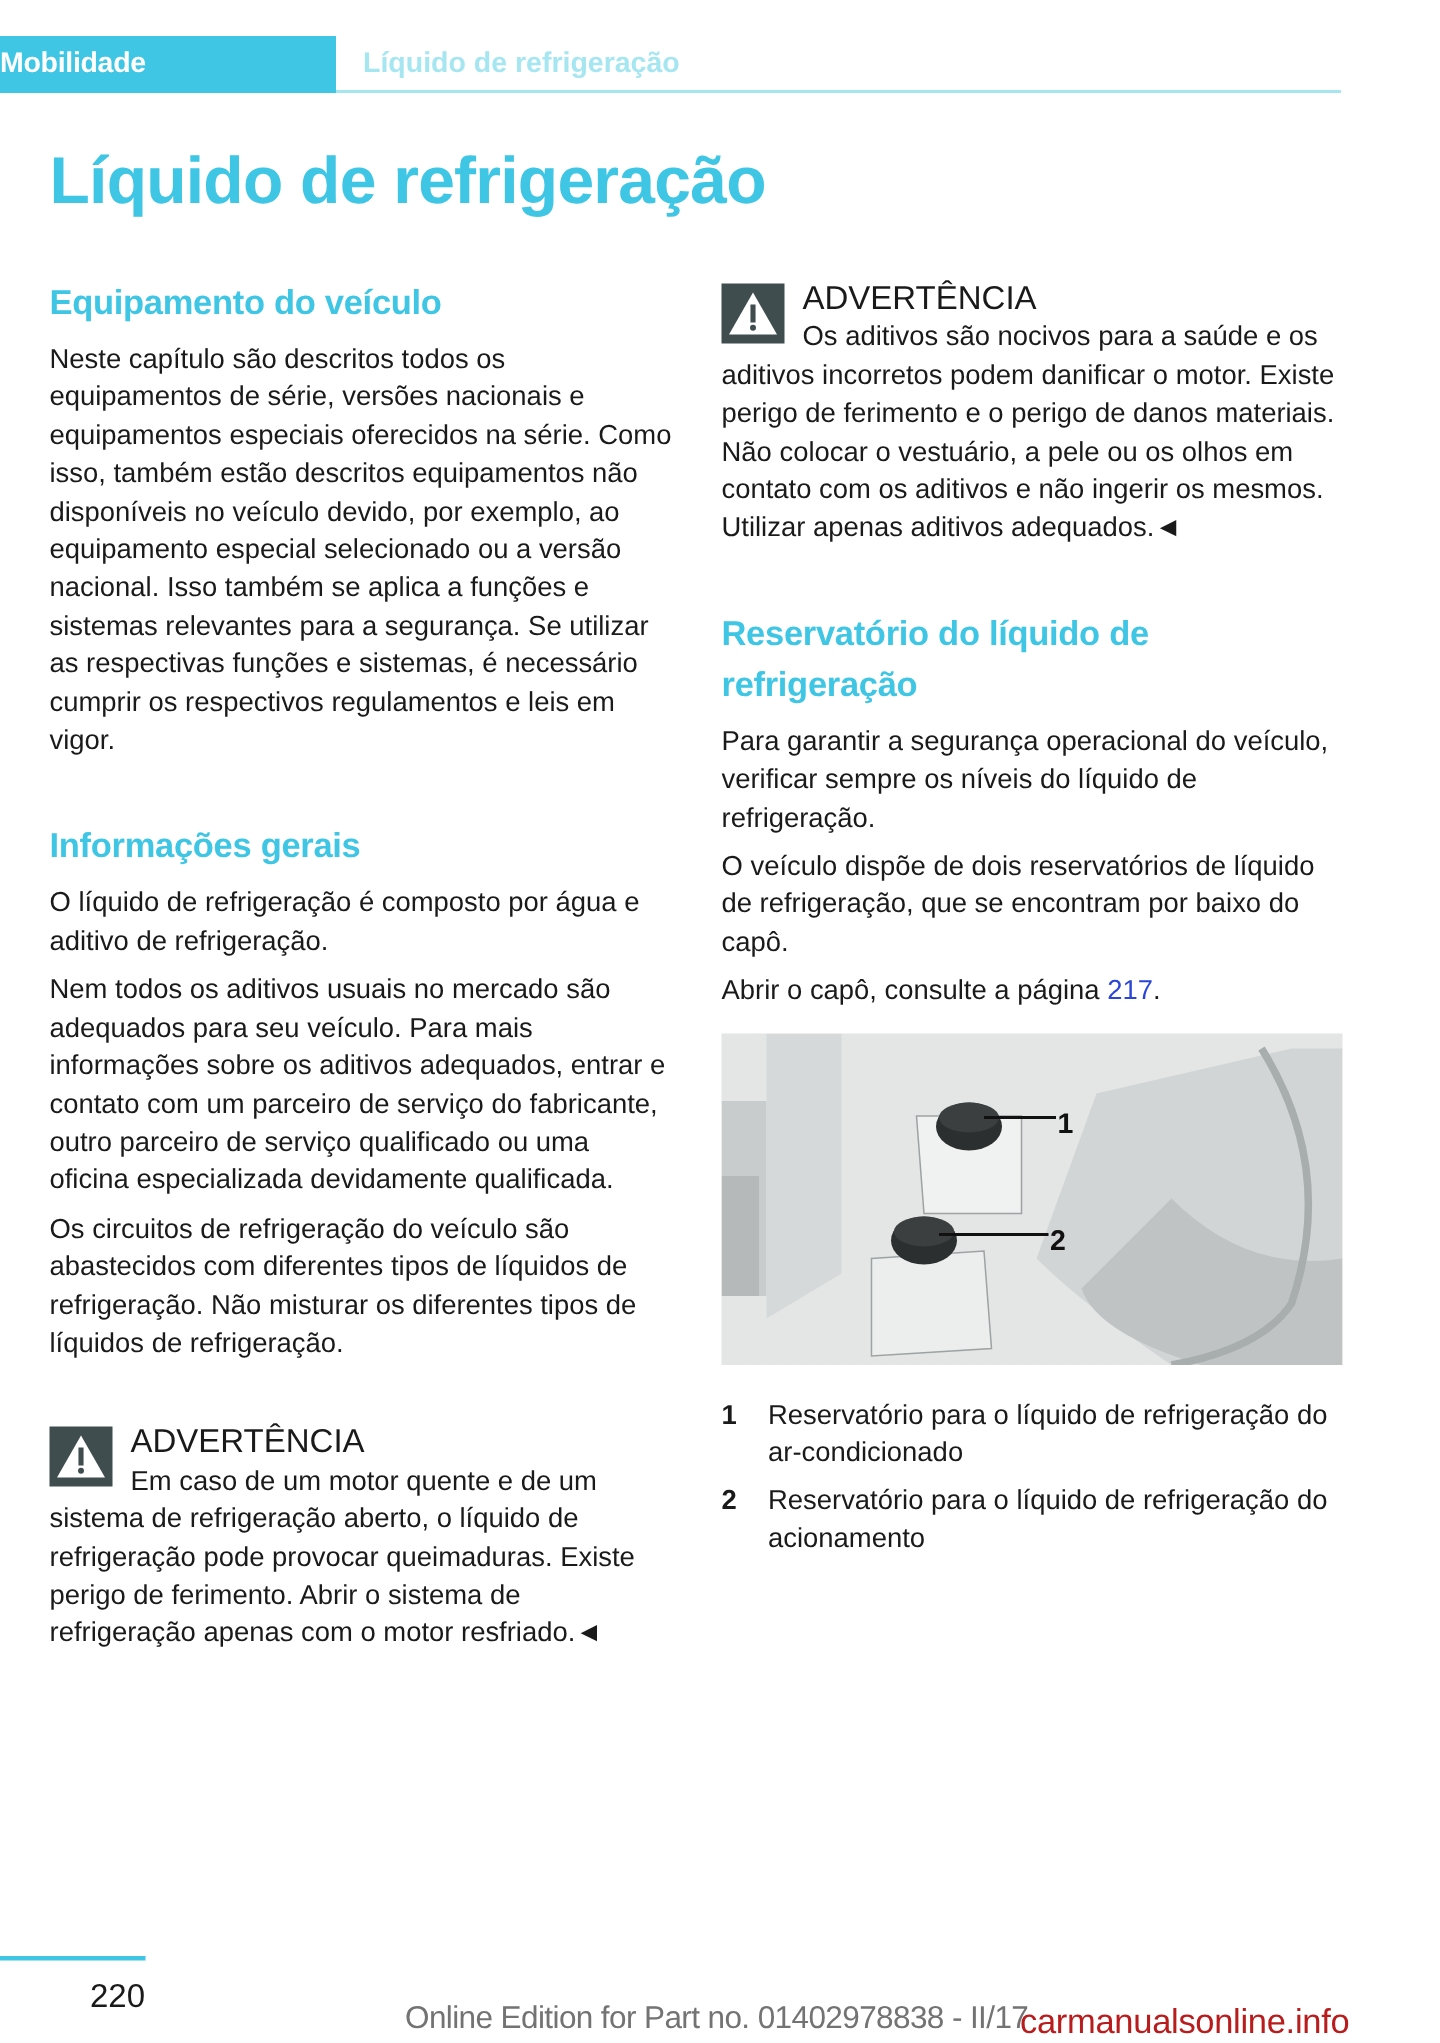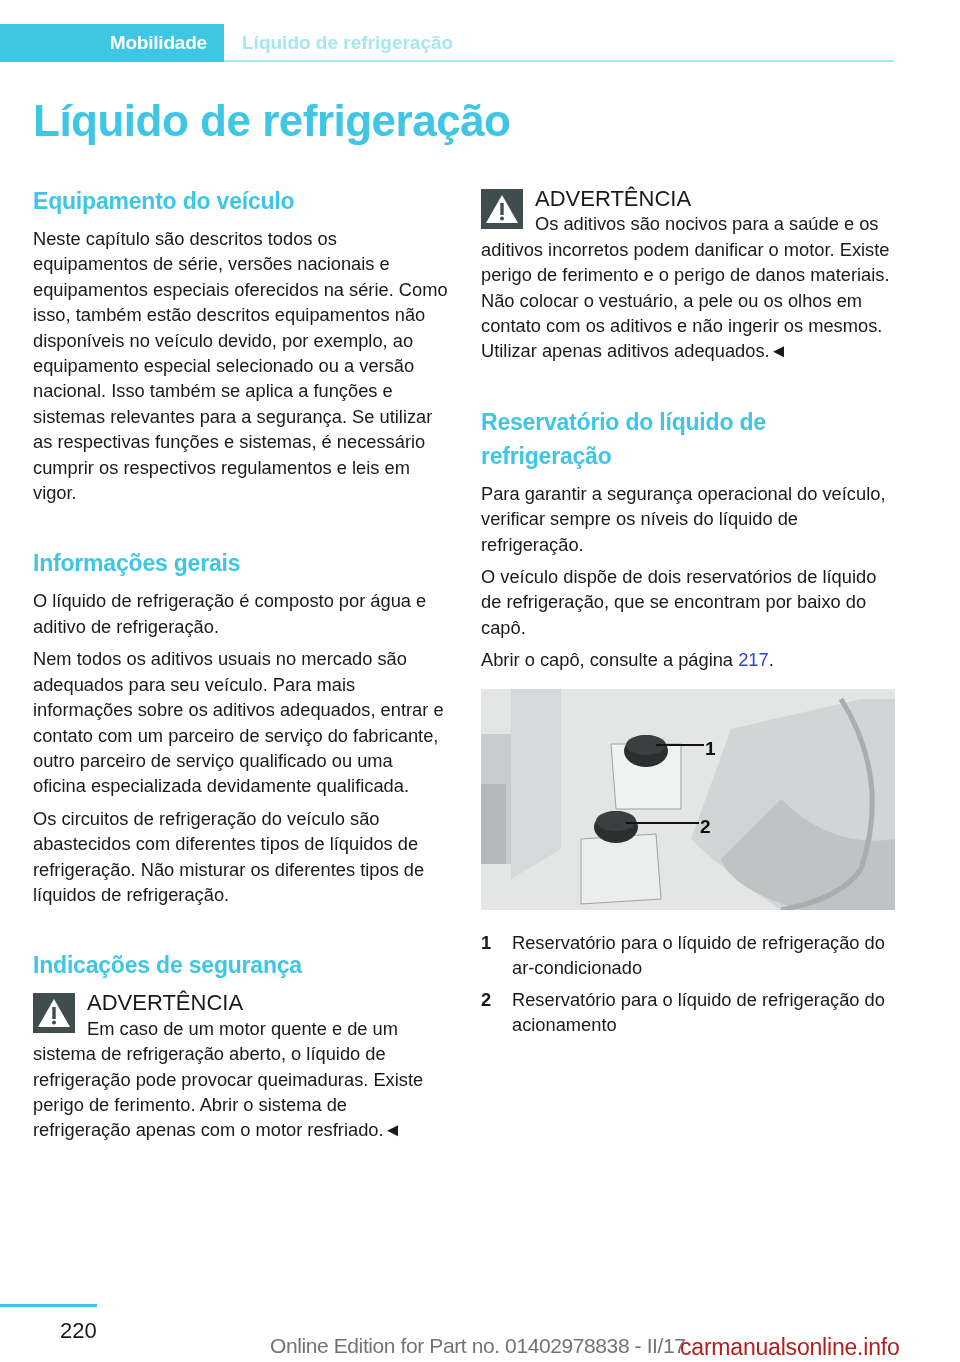--- a/index.html
+++ b/index.html
@@ -1,19 +1,19 @@
 <!DOCTYPE html>
 <html><head>
 <meta charset="utf-8">
 <style>
   html, body { margin:0; padding:0; background:#ffffff; }
   body { width:960px; height:1362px; position:relative; overflow:hidden;
          font-family:"Liberation Sans", "DejaVu Sans", sans-serif; color:#1a1a1a; }
   .hdr-block { position:absolute; left:0; top:24px; width:224px; height:38px; background:#3ec6e4;
-               display:flex; align-items:center; justify-content:flex-end; padding-right:17px; box-sizing:border-box; }
+               display:flex; align-items:center; padding-right:17px; box-sizing:border-box; }
   .hdr-block span { color:#fff; font-weight:bold; font-size:19px; letter-spacing:-0.2px; }
   .hdr-crumb { position:absolute; left:242px; top:24px; height:38px; display:flex; align-items:center;
                color:#a6e6f1; font-weight:bold; font-size:19px; }
   .hdr-line { position:absolute; left:224px; top:60px; width:670px; height:2px; background:#a6e6f1; }
   .page-title { position:absolute; left:33px; top:96px; font-size:44px; font-weight:bold; color:#3ec6e4; letter-spacing:-0.5px; margin:0; }
   .col { position:absolute; width:415px; }
   .col-left { left:33px; top:184px; }
   .col-right { left:481px; top:186px; }
   h2 { font-size:23px; font-weight:bold; color:#3ec6e4; margin:0 0 8px 0; line-height:34px; letter-spacing:-0.2px; }
   p { font-size:18.3px; line-height:25.4px; margin:0 0 7px 0; }
@@ -47,21 +47,20 @@
   <h2>Equipamento do veículo</h2>
   <p>Neste capítulo são descritos todos os equipamentos de série, versões nacionais e equipamentos especiais oferecidos na série. Como isso, também estão descritos equipamentos não disponíveis no veículo devido, por exemplo, ao equipamento especial selecionado ou a versão nacional. Isso também se aplica a funções e sistemas relevantes para a segurança. Se utilizar as respectivas funções e sistemas, é necessário cumprir os respectivos regulamentos e leis em vigor.</p>
 
   <div class="sec-gap"></div>
   <h2>Informações gerais</h2>
   <p>O líquido de refrigeração é composto por água e aditivo de refrigeração.</p>
   <p>Nem todos os aditivos usuais no mercado são adequados para seu veículo. Para mais informações sobre os aditivos adequados, entrar e contato com um parceiro de serviço do fabricante, outro parceiro de serviço qualificado ou uma oficina especializada devidamente qualificada.</p>
   <p>Os circuitos de refrigeração do veículo são abastecidos com diferentes tipos de líquidos de refrigeração. Não misturar os diferentes tipos de líquidos de refrigeração.</p>
 
   <div class="sec-gap"></div>
-  <h2>Indicações de segurança</h2>
   <div class="warn">
     <div class="warn-icon">
       <svg width="36" height="32" viewBox="0 0 36 32">
           <polygon points="18,2 34,30 2,30" fill="#ffffff"></polygon>
           <rect x="16.3" y="10" width="3.4" height="12" fill="#3f4d4f"></rect>
           <circle cx="18" cy="25.5" r="2" fill="#3f4d4f"></circle>
         </svg>
     </div>
     <span class="warn-title">ADVERTÊNCIA</span>
     <p>Em caso de um motor quente e de um sistema de refrigeração aberto, o líquido de refrigeração pode provocar queimaduras. Existe perigo de ferimento. Abrir o sistema de refrigeração apenas com o motor resfriado.◄</p>

